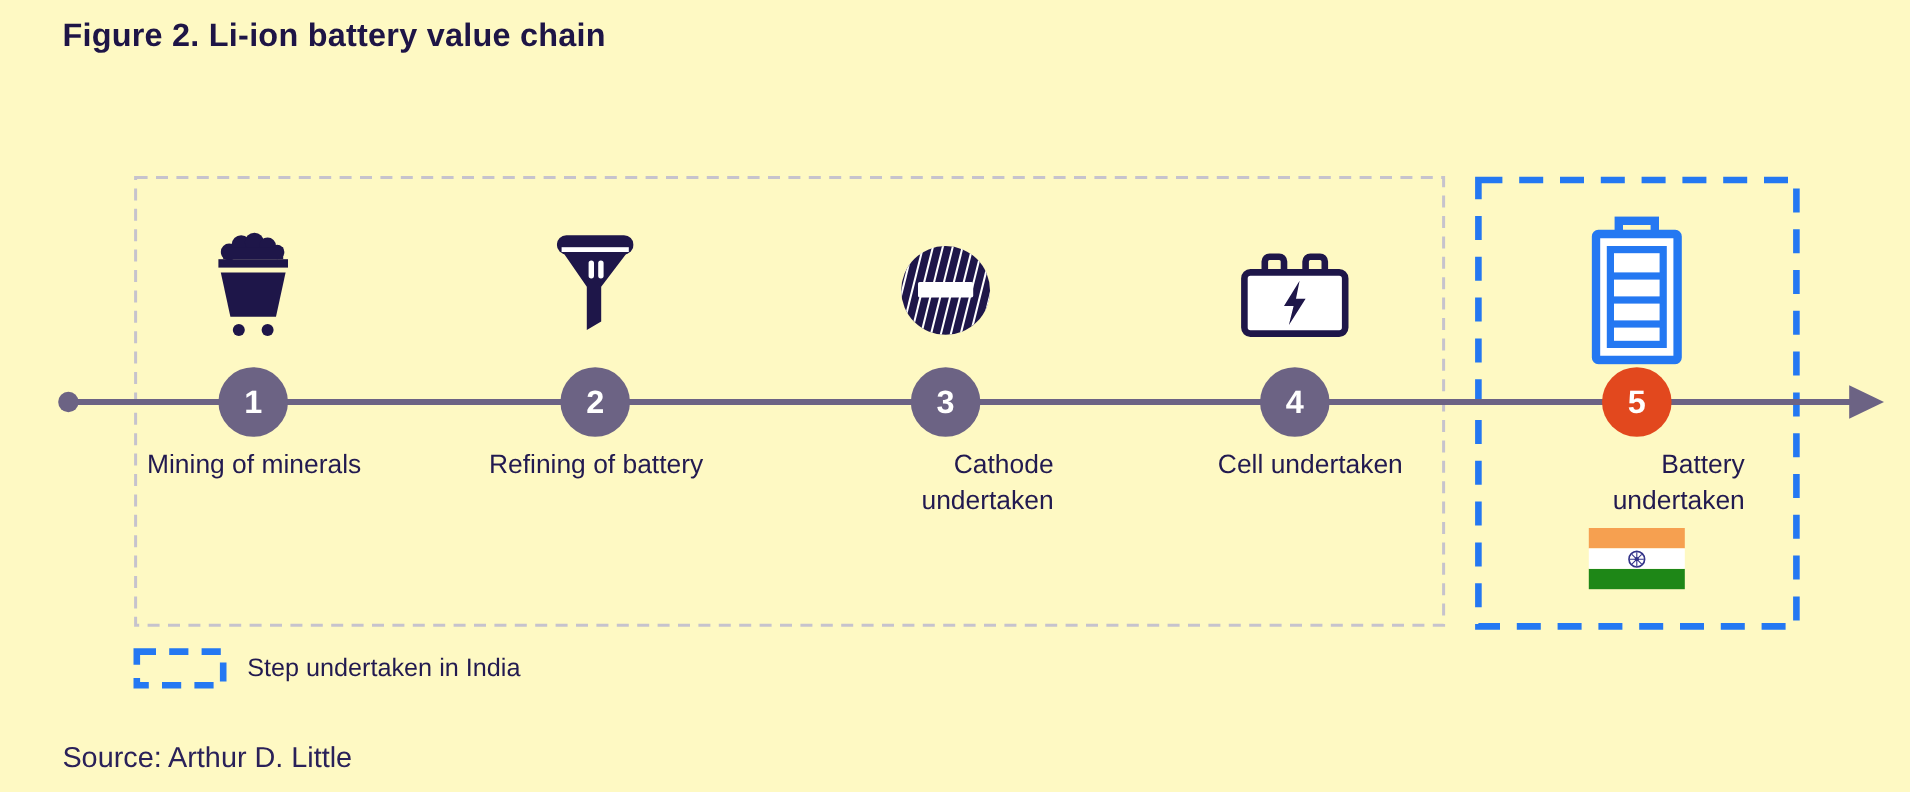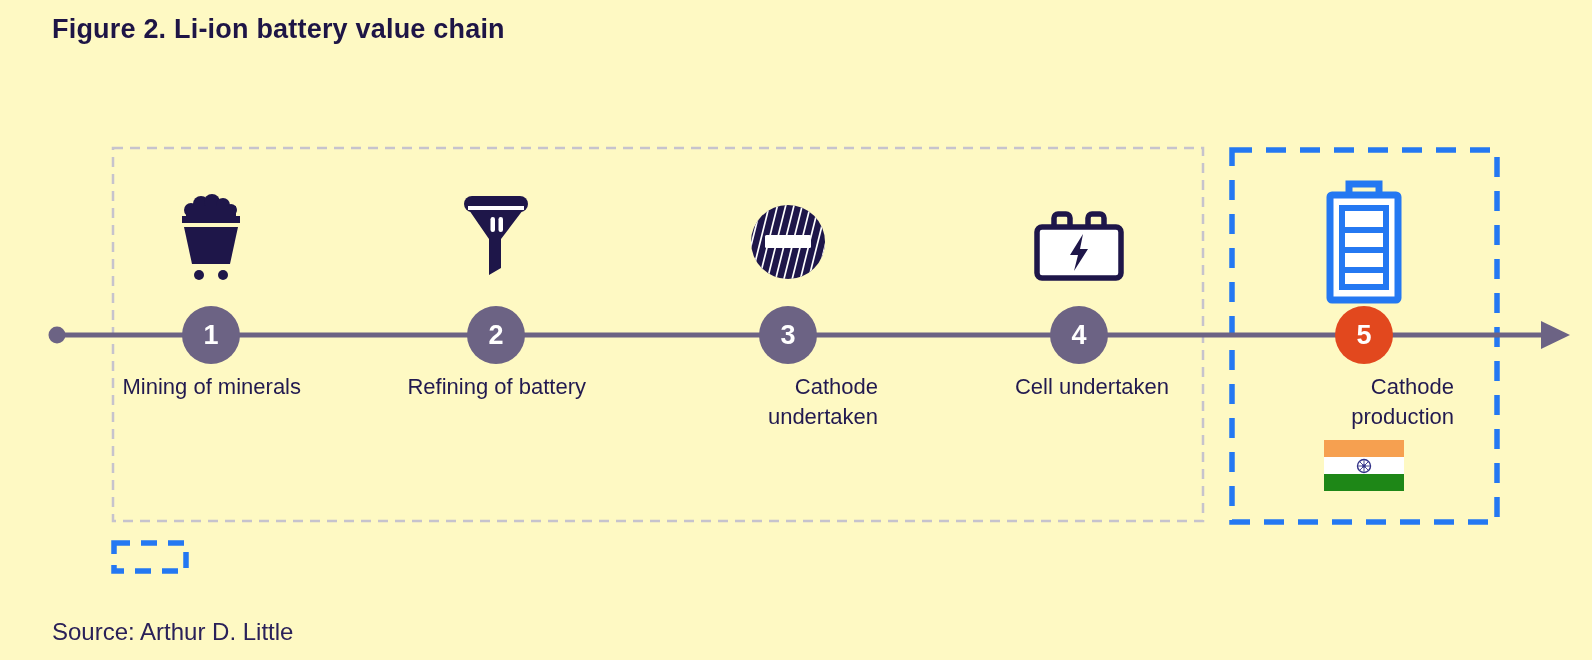--- a/index.html
+++ b/index.html
@@ -151,21 +151,21 @@
       <svg class="mb-batt" width="76" height="124" viewBox="0 0 76 124">
         <rect x="23" y="4" width="30" height="14" fill="none" stroke="#2478F2" stroke-width="7"></rect>
         <rect x="4" y="15" width="68" height="105" rx="2" fill="#ffffff" stroke="#2478F2" stroke-width="7"></rect>
         <rect x="16" y="28" width="44" height="79" fill="none" stroke="#2478F2" stroke-width="6"></rect>
         <rect x="16" y="47" width="44" height="6" fill="#2478F2"></rect>
         <rect x="16" y="67" width="44" height="6" fill="#2478F2"></rect>
         <rect x="16" y="87" width="44" height="6" fill="#2478F2"></rect>
       </svg>
     </div>
     <div class="num-circle highlight">5</div>
-    <div class="step-label">Cathode production</div>
+    <div class="step-label">Battery undertaken</div>
     <div class="flag">
       <div class="saffron"></div>
       <div class="white">
         <svg class="chakra" width="18" height="18" viewBox="0 0 18 18">
           <circle cx="9" cy="9" r="6.5" fill="none" stroke="#333388" stroke-width="1.4"></circle>
           <circle cx="9" cy="9" r="1.8" fill="#333388"></circle>
           <g stroke="#333388" stroke-width="0.9">
             <line x1="9" y1="3.2" x2="9" y2="14.8"></line>
             <line x1="3.2" y1="9" x2="14.8" y2="9"></line>
             <line x1="4.9" y1="4.9" x2="13.1" y2="13.1"></line>
@@ -174,17 +174,18 @@
         </svg>
       </div>
       <div class="green"></div>
     </div>
   </div>
 
   <div class="legend">
     <svg width="80" height="36" viewBox="0 0 80 36">
       <rect x="4" y="4" width="72" height="28" fill="none" stroke="#2478F2" stroke-width="5.5" stroke-dasharray="16 11"></rect>
     </svg>
+    <span class="legend-label">Step undertaken in India</span>
   </div>
 
   <div class="source-note">Source: Arthur D. Little</div>
 
 </div>
 
 </body></html>

